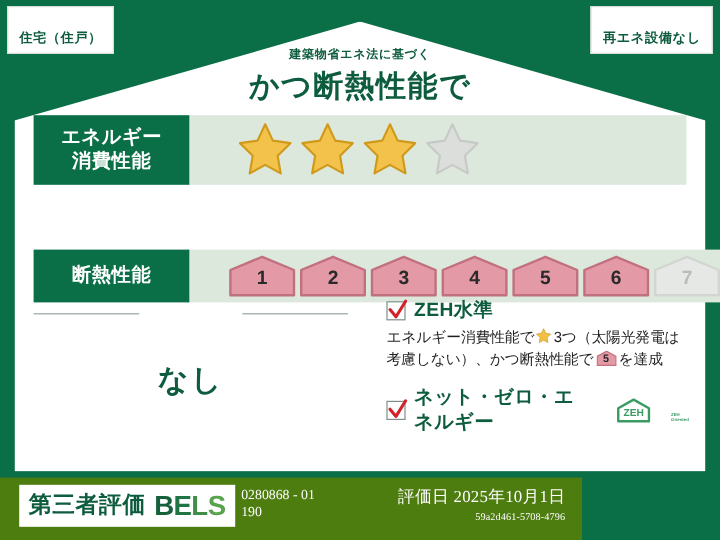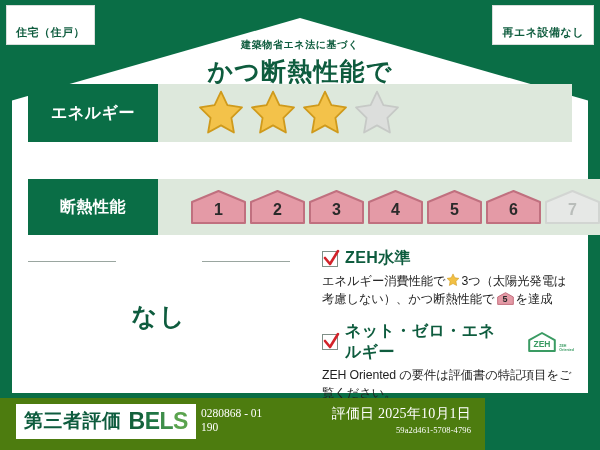--- a/index.html
+++ b/index.html
@@ -68,22 +68,22 @@
     font-weight:bold;font-size:16px;line-height:1.28;
     display:flex;align-items:center;justify-content:center;
     text-align:center;letter-spacing:.5px;
     flex:0 0 130px;
   }
   .row-body{
     flex:1;background:#dde8dc;
     display:flex;align-items:center;
   }
 
-  #row-energy{top:84px;height:58px;}
-  #row-insul{top:179px;height:56px;}
+  #row-energy{top:96px;height:58px;}
+  #row-insul{top:208px;height:44px;}
   #row-insul .row-label{font-size:16px;}
 
   
   .stars{display:flex;align-items:center;gap:2px;padding-left:38px;}
   .star{width:50px;height:48px;display:block;}
 
   
   .scale{display:flex;align-items:center;gap:2px;padding-left:32px;}
   .scale-item{position:relative;width:57px;height:36px;}
   .scale-item svg{display:block;width:57px;height:36px;}
@@ -131,21 +131,21 @@
     display:inline-block;width:17px;height:13px;
     position:relative;vertical-align:-2px;margin:0 2px;
   }
   .inline-house svg{position:absolute;left:0;top:0;width:17px;height:13px;}
   .inline-house span{
     position:absolute;left:0;top:0;width:17px;height:13px;
     display:flex;align-items:center;justify-content:center;
     font-size:9px;font-weight:bold;color:#2a2a2a;padding-top:2px;
     box-sizing:border-box;
   }
-  .zeh-logo{display:inline-flex;align-items:flex-end;gap:2px;vertical-align:-5px;margin-left:20px;}
+  .zeh-logo{display:inline-flex;align-items:flex-end;gap:16px;vertical-align:-5px;margin-left:20px;}
   .zeh-logo svg{display:block;}
   .zeh-sub{font-size:3.6px;color:#3a9b63;line-height:1.25;font-weight:bold;}
 
   
   .footer{
     position:absolute;left:0;bottom:0;width:485px;height:52px;
     background:#4d7c0f;z-index:5;
   }
   .bels-box{
     position:absolute;left:16px;top:6px;
@@ -183,20 +183,21 @@
 
   <div class="title-wrap">
     <div class="title-sub">建築物省エネ法に基づく</div>
     <div class="title-main">かつ断熱性能で</div>
   </div>
 
   <div class="row" id="row-energy">
     <div class="row-label">
       <div>
         <div>エネルギー</div>
+        <div>消費性能</div>
       </div>
     </div>
     <div class="row-body">
       <div class="stars" id="stars-container">
           <svg class="star" viewBox="0 0 24 24">
             <path d="M12 1.3l3.2 6.8 7.3 1.05-5.3 5.25 1.25 7.35L12 18.2l-6.45 3.55 1.25-7.35L1.5 9.15l7.3-1.05z" fill="#f3c24a" stroke="#cf9a1c" stroke-width="0.9" stroke-linejoin="round"></path>
           </svg>
           <svg class="star" viewBox="0 0 24 24">
             <path d="M12 1.3l3.2 6.8 7.3 1.05-5.3 5.25 1.25 7.35L12 18.2l-6.45 3.55 1.25-7.35L1.5 9.15l7.3-1.05z" fill="#f3c24a" stroke="#cf9a1c" stroke-width="0.9" stroke-linejoin="round"></path>
           </svg>
@@ -299,21 +300,20 @@
           <svg width="30" height="22" viewBox="0 0 30 22">
             <path d="M2.2 9.2 L15 2 L27.8 9.2 L27.8 20 L2.2 20 Z" fill="#ffffff" stroke="#3a9b63" stroke-width="2" stroke-linejoin="round"></path>
             <text x="15" y="15.5" font-family="Liberation Sans, sans-serif" font-size="8.5" font-weight="bold" fill="#3a9b63" text-anchor="middle">ZEH</text>
           </svg>
           <span class="zeh-sub">
             <span>ZEH</span><br>
             <span>Oriented</span>
           </span>
         </span>
       </div>
-      <div class="check-desc">ZEH Oriented の要件は評価書の特記項目をご覧ください。</div>
     </div>
 
   </div>
 
   <div class="footer">
     <div class="bels-box">
       <span class="bels-jp">第三者評価</span>
       <span class="bels-en" id="bels-en"><span>B</span><span>E</span><span>L</span><span>S</span></span>
     </div>
     <div class="cert-id">

